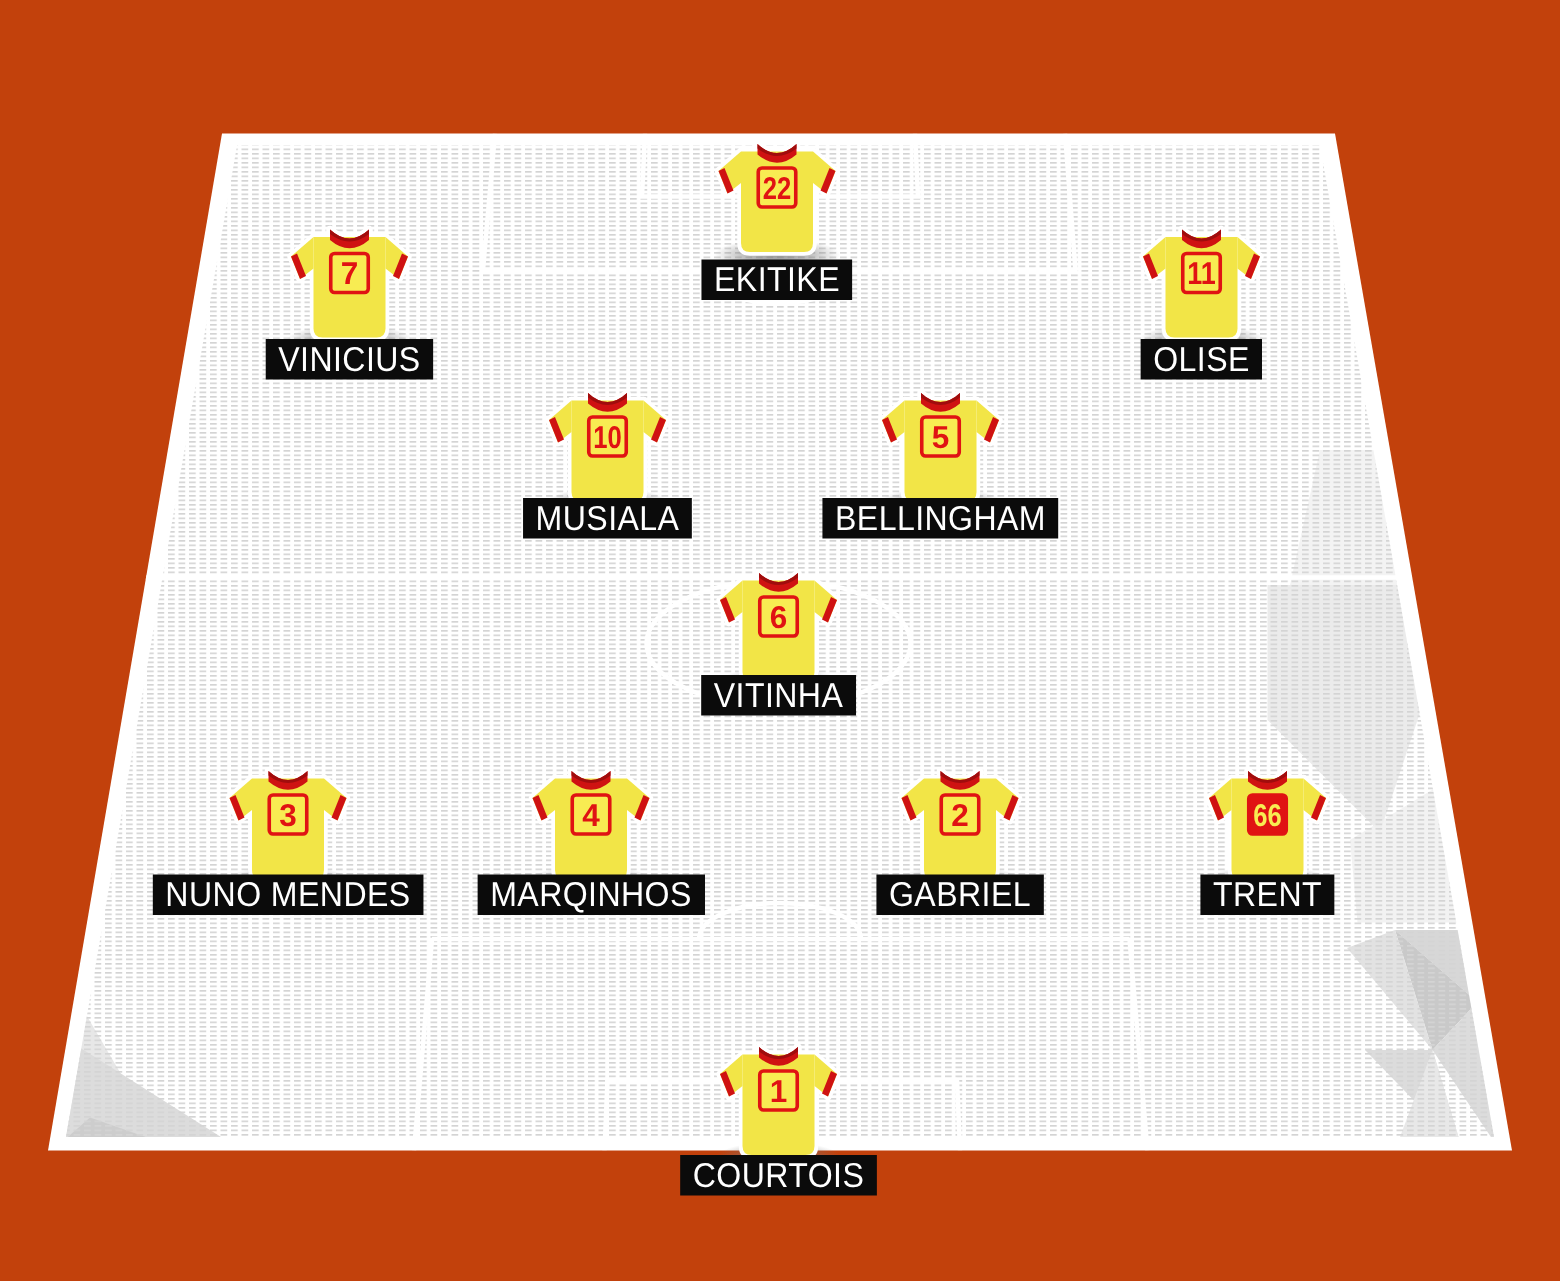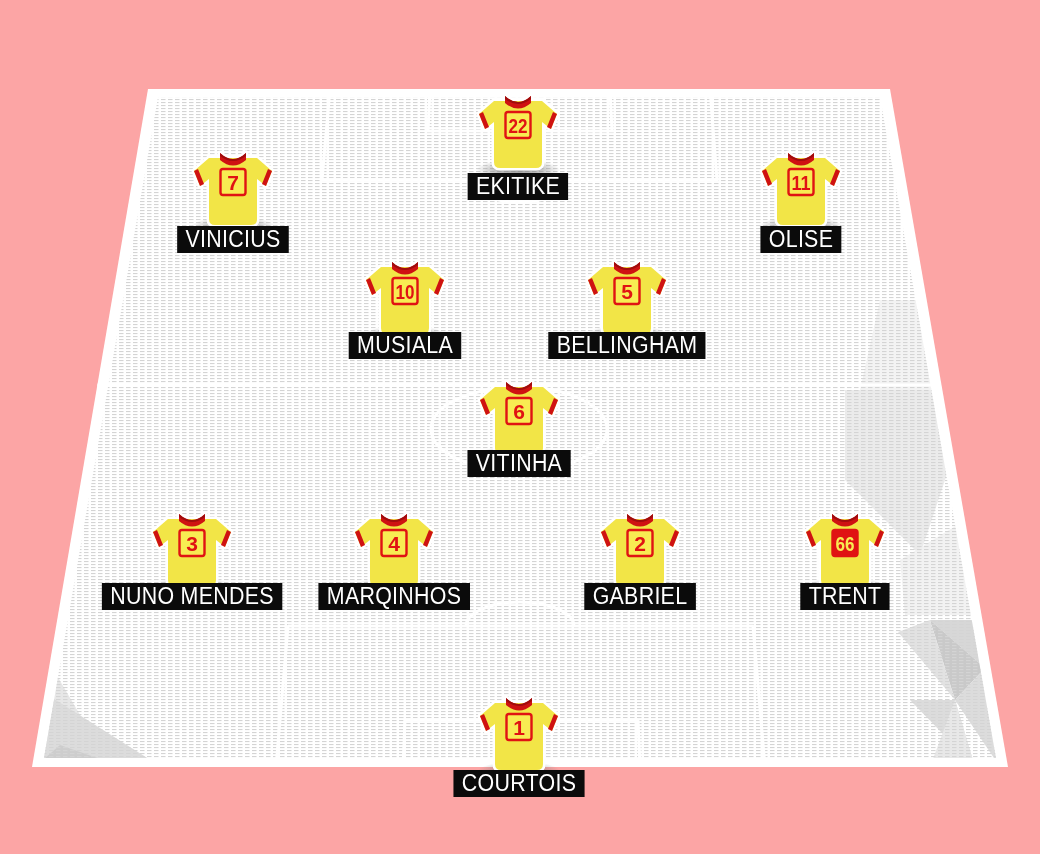--- a/index.html
+++ b/index.html
@@ -1,16 +1,16 @@
 <!DOCTYPE html>
 <html><head>
 <meta charset="utf-8">
 <style>
   html,body{margin:0;padding:0;background:#000;}
-  #stage{position:relative;width:1040px;height:854px;background:#fca5a5;overflow:hidden;
+  #stage{position:relative;width:1040px;height:854px;background:#c2410c;overflow:hidden;
          font-family:"Liberation Sans",sans-serif;}
   #pitch-svg{position:absolute;left:0;top:0;}
   .player-svg{position:absolute;overflow:visible;}
   .player-label{position:absolute;transform:translateX(-50%) scaleX(.93);transform-origin:center;
        background:#0b0b0b;color:#fff;font:500 23px/27px "Liberation Sans",sans-serif;
        padding:0 9px;letter-spacing:.3px;white-space:nowrap;}
   .num-text{font:700 21px "Liberation Sans",sans-serif;}
 </style>
 </head>
 <body>

